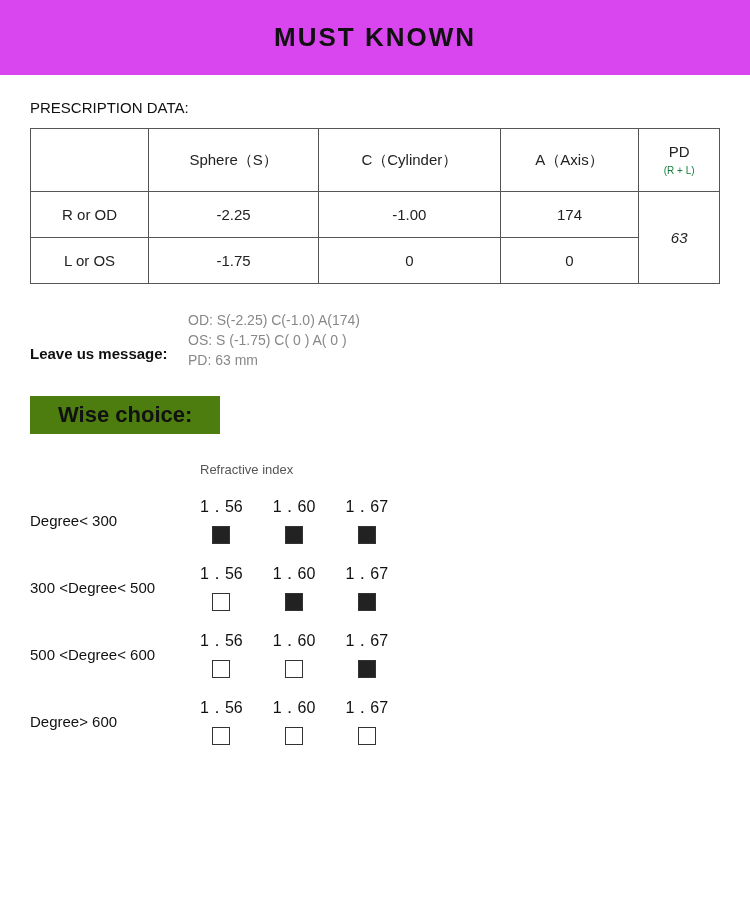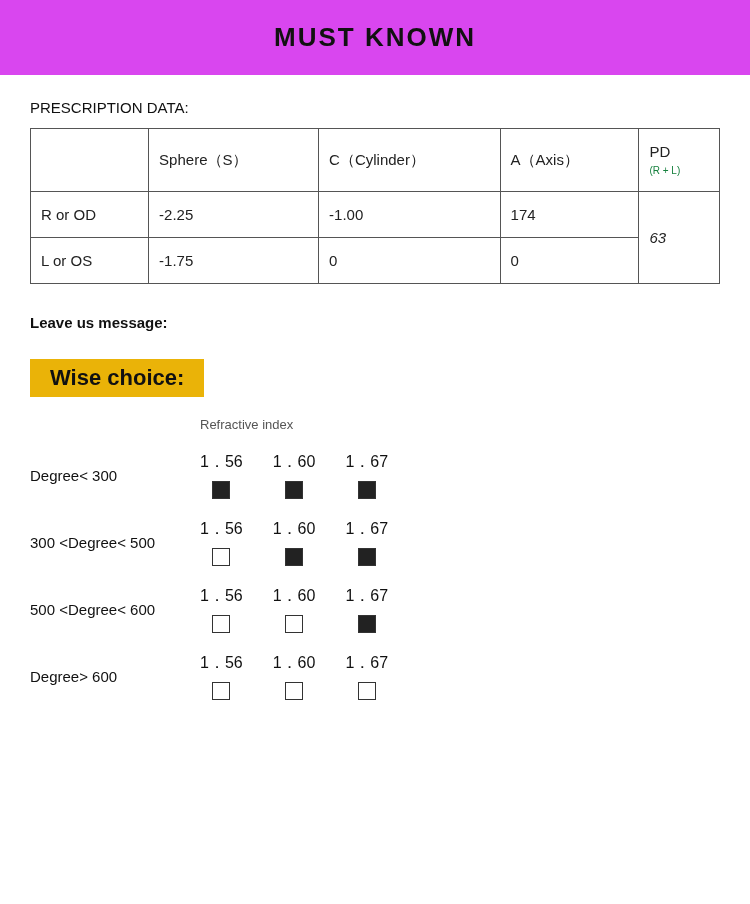--- a/index.html
+++ b/index.html
@@ -37,21 +37,21 @@
 
     
     .prescription-table {
       width: 100%;
       border-collapse: collapse;
       margin-bottom: 28px;
     }
     .prescription-table th,
     .prescription-table td {
       border: 1px solid #555;
-      text-align: left;
+      text-align: center;
       padding: 14px 10px;
       font-size: 15px;
       color: #222;
     }
     .prescription-table th {
       font-weight: normal;
       background: #fff;
     }
     .prescription-table .row-label {
       font-weight: normal;
@@ -78,40 +78,41 @@
       align-items: flex-start;
     }
     .message-label {
       font-size: 15px;
       font-weight: bold;
       color: #111;
       white-space: nowrap;
       padding-top: 2px;
       margin-right: 18px;
       min-width: 140px;
+      margin-top: 31px;
     }
     .message-lines {
       display: flex;
       flex-direction: column;
       gap: 4px;
     }
     .message-line {
       font-size: 14px;
       color: #888;
     }
 
     
     .wise-choice-header {
-      background: #eab308;
+      background: #4d7c0f;
       display: inline-block;
-      padding: 6px 20px;
+      padding: 6px 28px;
       font-size: 22px;
       font-weight: bold;
       color: #111;
-      margin-bottom: 20px;
+      margin-bottom: 28px;
     }
 
     
     .refractive-section {
       width: 100%;
     }
     .refractive-header-row {
       display: flex;
       flex-direction: row;
       margin-bottom: 18px;
@@ -215,20 +216,25 @@
         <td>-1.75</td>
         <td>0</td>
         <td>0</td>
       </tr>
     </tbody>
   </table>
 
   
   <div class="message-section">
     <div class="message-label">Leave us message:</div>
+    <div class="message-lines">
+      <div class="message-line">OD:  S(-2.25)   C(-1.0)   A(174)</div>
+      <div class="message-line">OS:  S (-1.75)   C( 0 )   A( 0 )</div>
+      <div class="message-line">PD:  63 mm</div>
+    </div>
   </div>
 
   
   <div class="wise-choice-header">Wise choice:</div>
 
   <div class="refractive-section">
 
     <div class="refractive-header-row">
       <div class="refractive-degree-col"></div>
       <div class="refractive-index-label">Refractive index</div>

